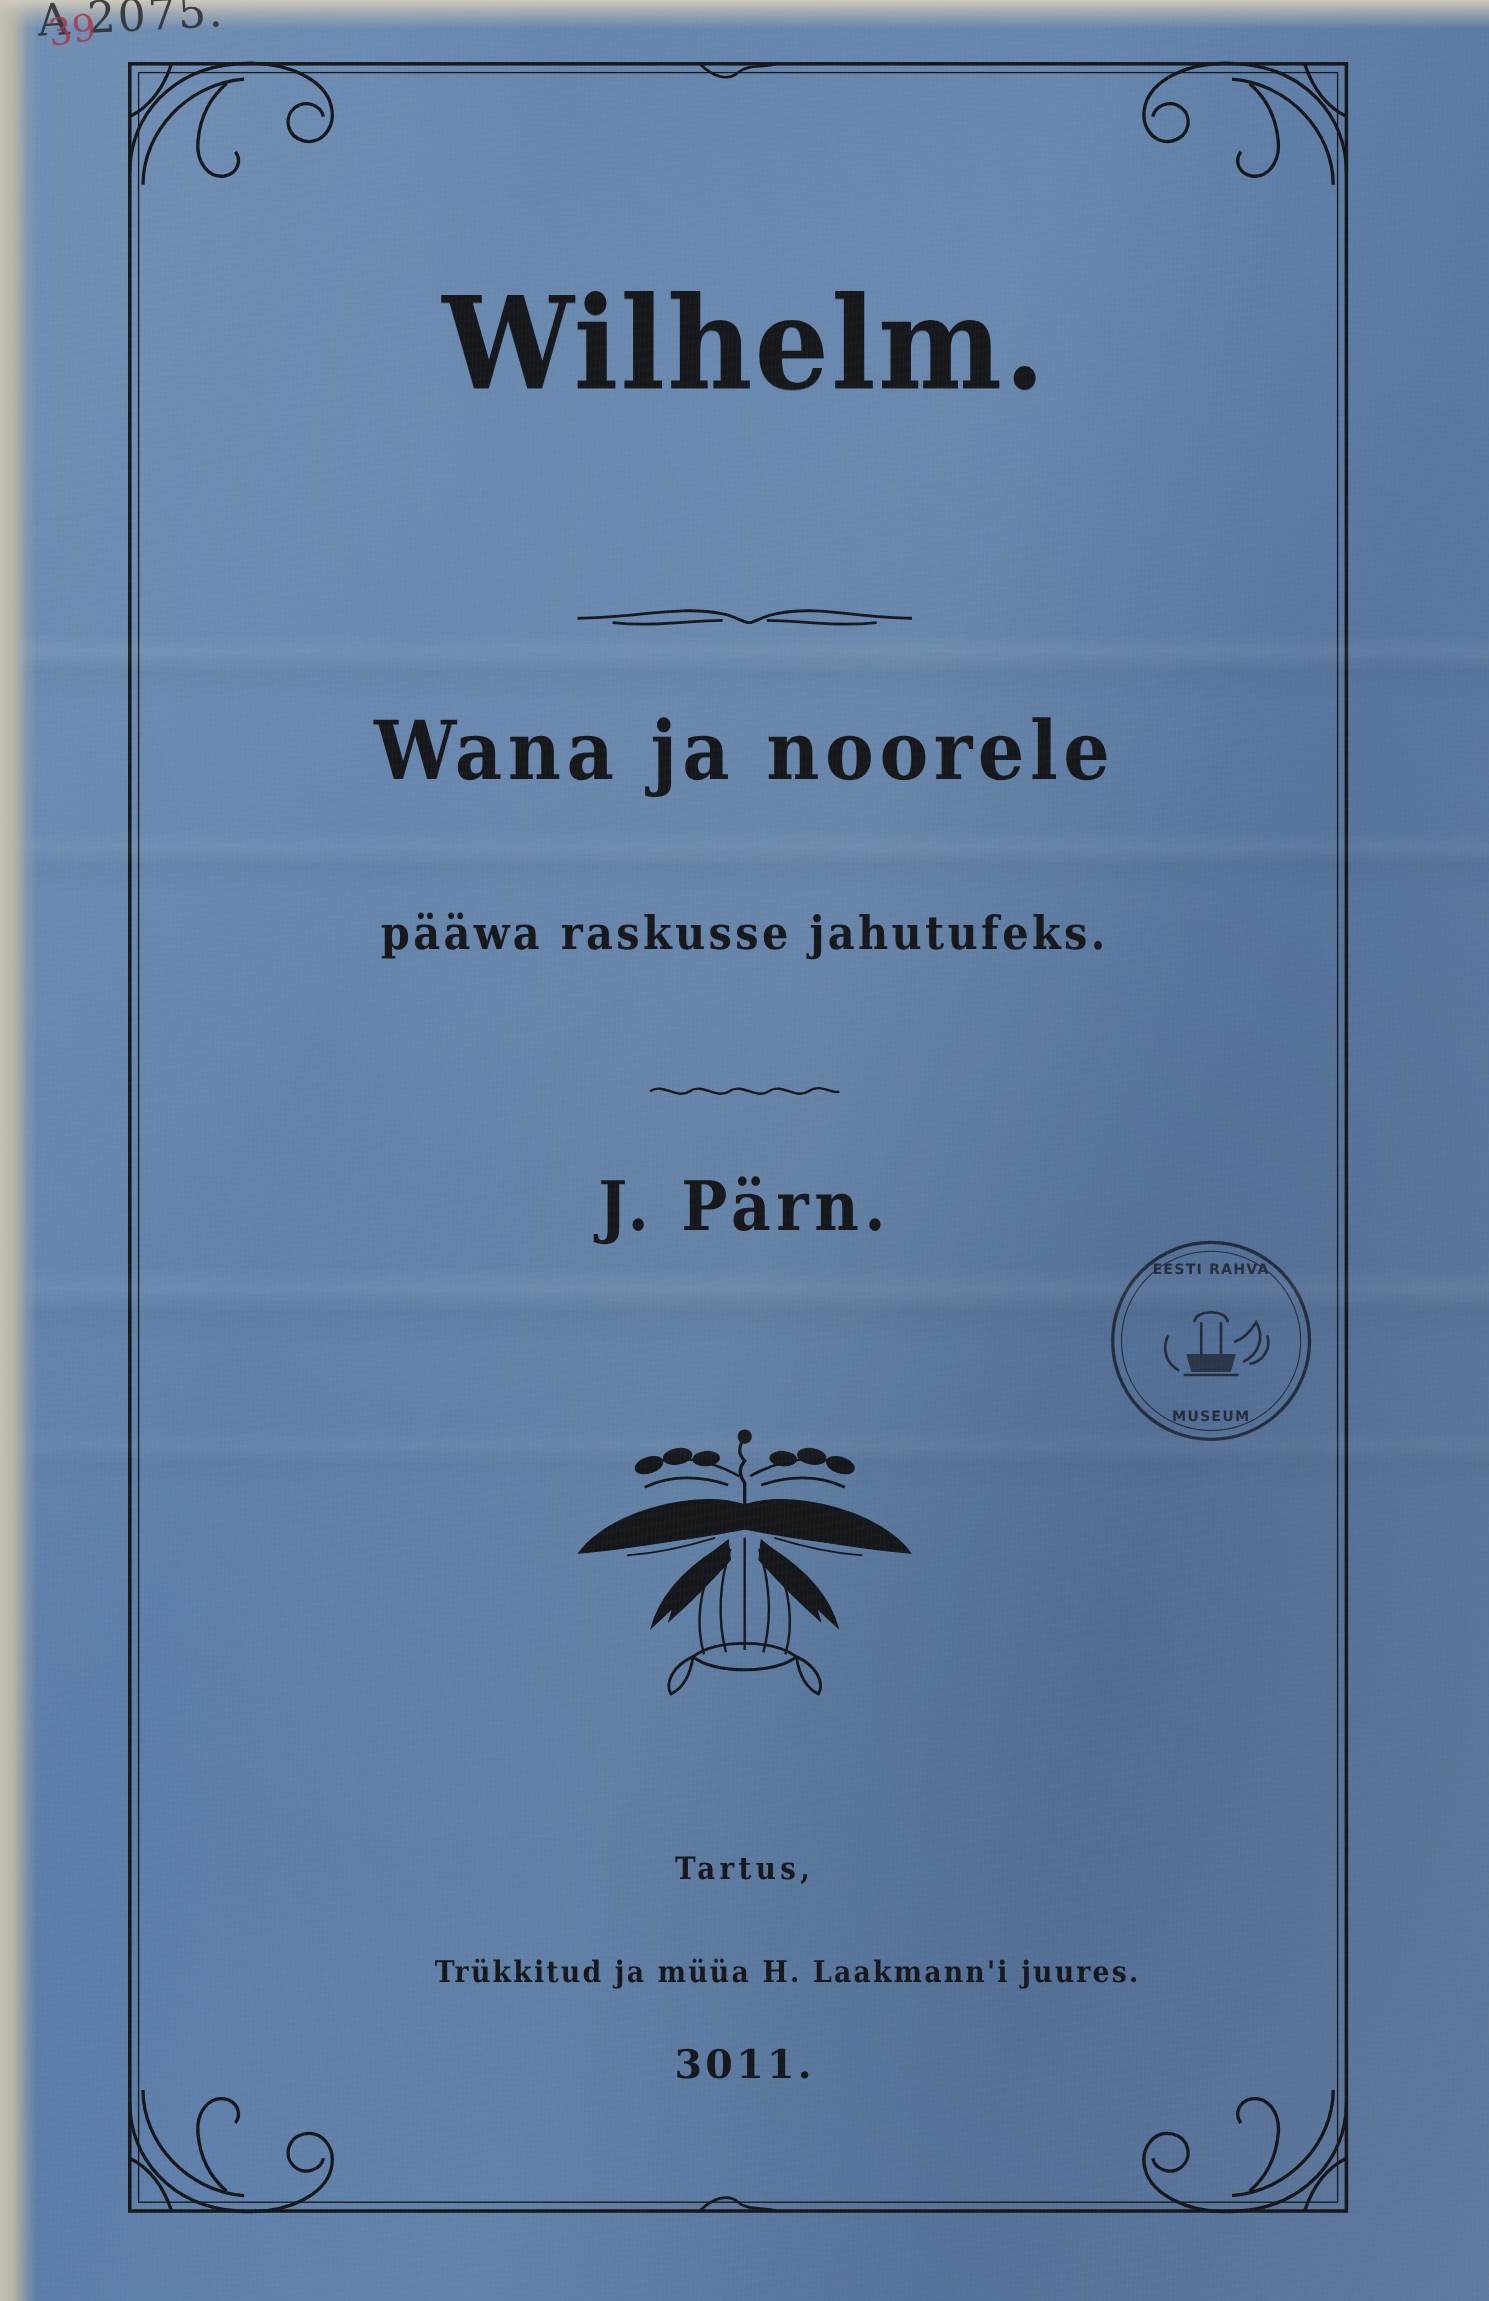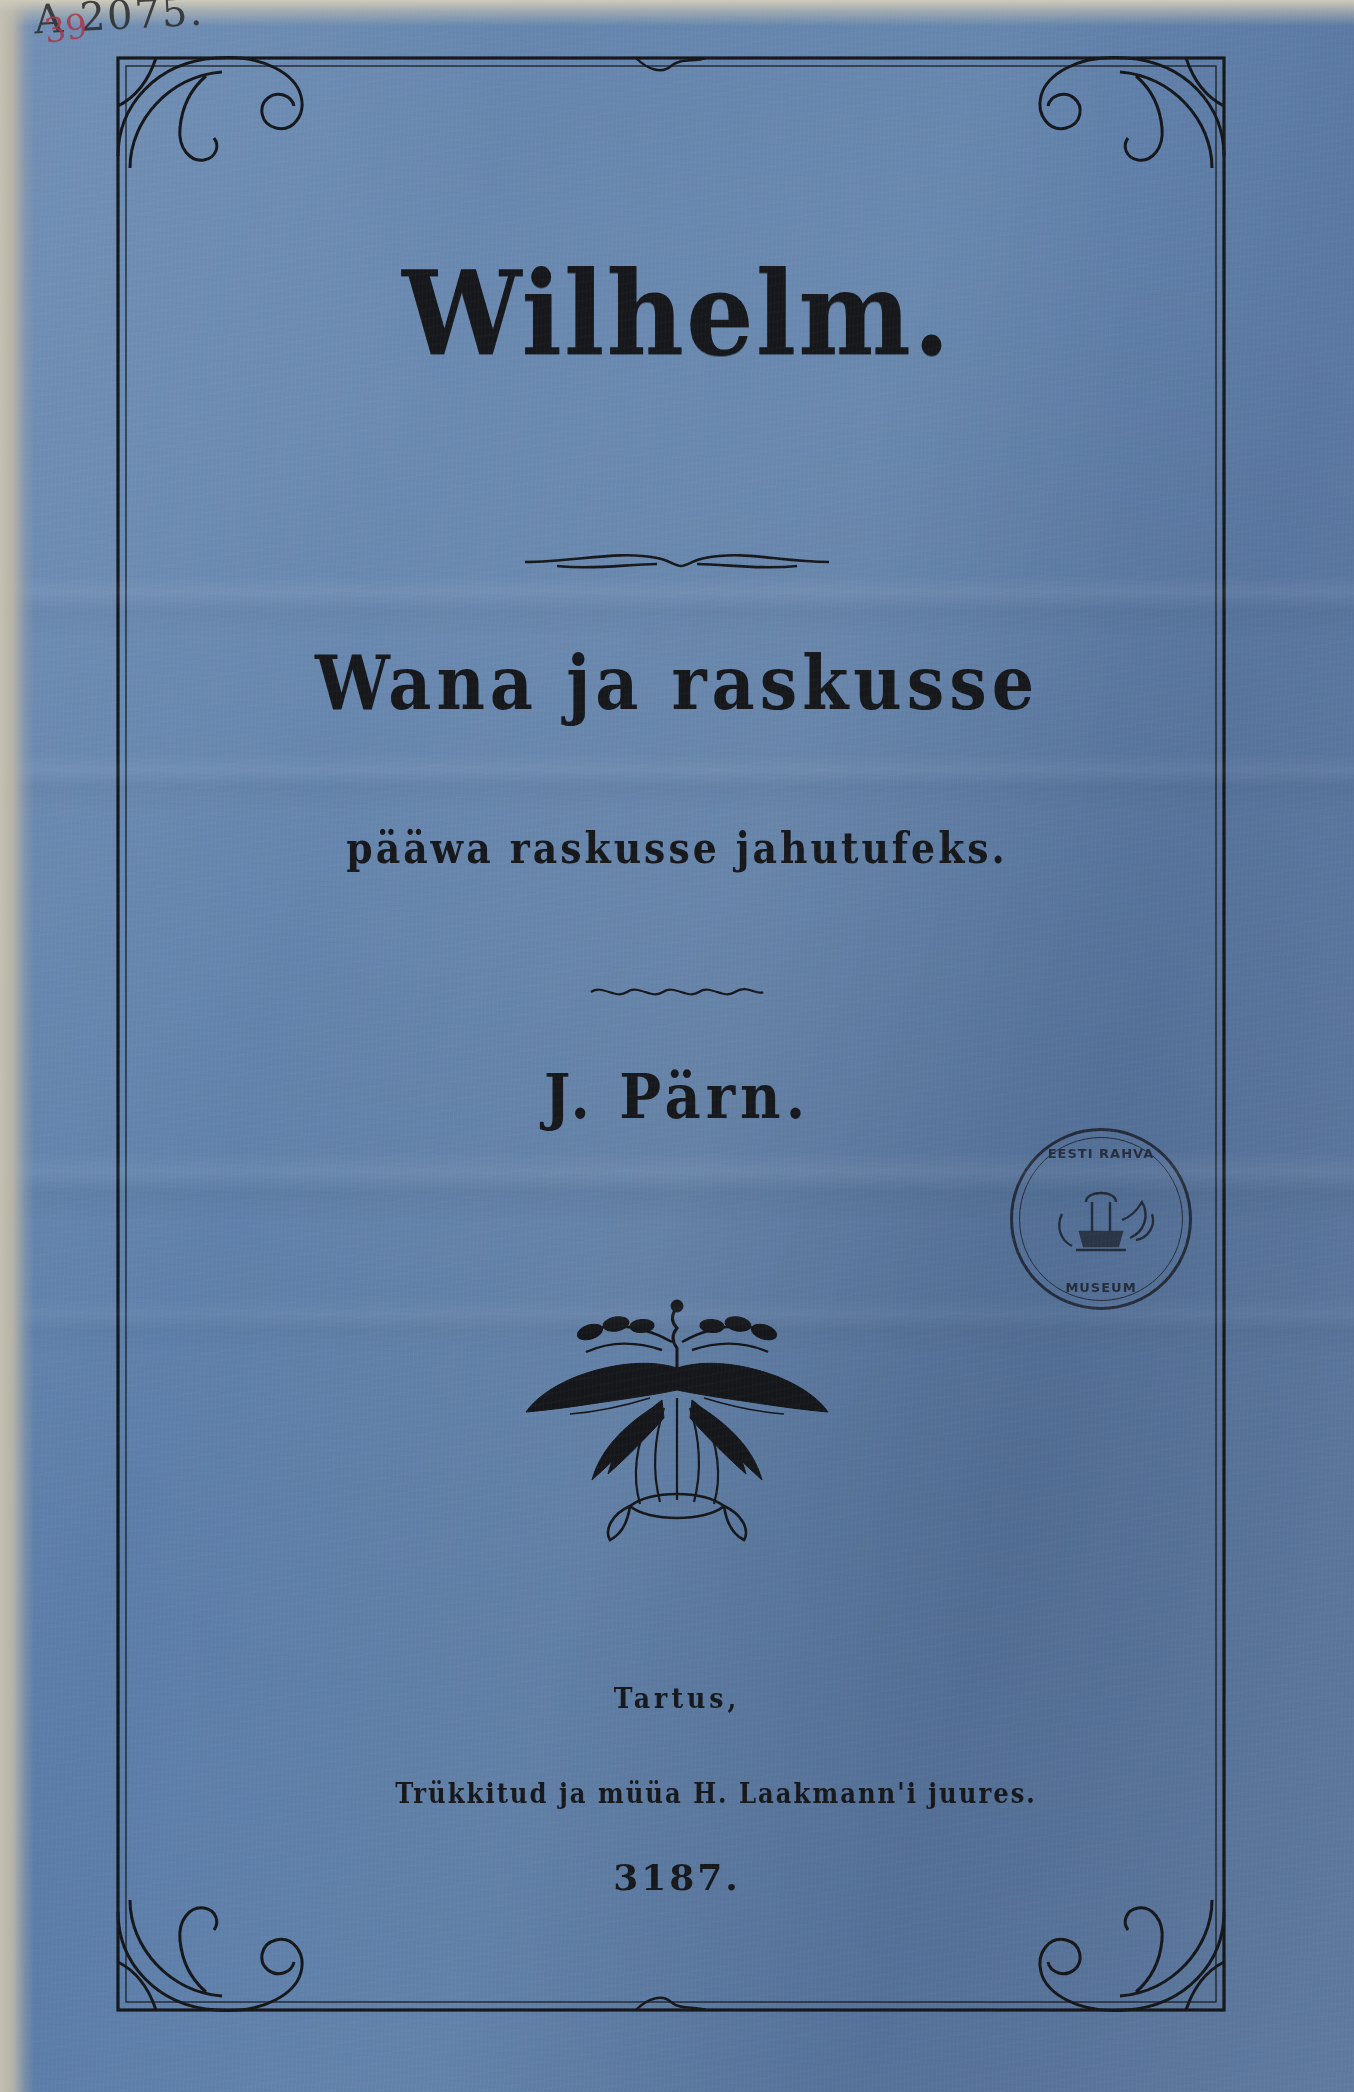--- a/index.html
+++ b/index.html
@@ -231,21 +231,21 @@
   <div id="rule1">
     <svg width="320" height="40" viewBox="0 0 320 40" aria-hidden="true">
       <g fill="none" stroke="#16181c" stroke-width="2.6">
         <path d="M8 22 C60 22 100 10 140 18 C152 20 158 26 164 26 C170 26 176 20 188 18 C228 10 262 22 312 22"></path>
         <path d="M40 26 C80 30 110 24 140 24"></path>
         <path d="M180 24 C210 24 240 30 280 26"></path>
       </g>
     </svg>
   </div>
 
-  <div class="tx fraktur" id="subtitle">Wana ja raskusse</div>
+  <div class="tx fraktur" id="subtitle">Wana ja noorele</div>
   <div class="tx fraktur" id="subtitle2">pääwa raskusse jahutufeks.</div>
 
   <div id="rule2">
     <svg width="180" height="22" viewBox="0 0 180 22" aria-hidden="true">
       <path d="M4 12 C16 4 28 20 40 12 C52 4 64 20 76 12 C88 4 100 20 112 12 C124 4 136 20 148 12 C160 4 170 16 176 12" fill="none" stroke="#16181c" stroke-width="2.2"></path>
     </svg>
   </div>
 
   <div class="tx fraktur" id="author">J. Pärn.</div>
 
@@ -299,21 +299,21 @@
       <g fill="none" stroke="#15171b" stroke-width="2.6">
         <path d="M118 216 C140 200 190 200 212 216 C194 232 136 232 118 216 Z"></path>
         <path d="M118 216 C100 224 92 240 98 250 C110 244 116 230 118 216"></path>
         <path d="M212 216 C230 224 238 240 232 250 C220 244 214 230 212 216"></path>
       </g>
     </g>
   </svg>
 
   <div class="tx fraktur" id="place">Tartus,</div>
   <div class="tx fraktur" id="publisher">Trükkitud ja müüa H. Laakmann'i juures.</div>
-  <div class="tx" id="year">3187.</div>
+  <div class="tx" id="year">3011.</div>
 
   <div id="stamp">
     <div class="ring"></div>
     <div class="ring2"></div>
     <svg width="182" height="182" viewBox="0 0 182 182">
       <g stroke="#121318" fill="none" stroke-width="2.4">
         <path d="M74 118 L108 118 L112 104 L70 104 Z" fill="#121318" opacity=".85"></path>
         <path d="M82 104 L82 74 M100 104 L100 74"></path>
         <path d="M76 74 C76 62 106 62 106 74"></path>
         <path d="M66 122 L116 122"></path>

